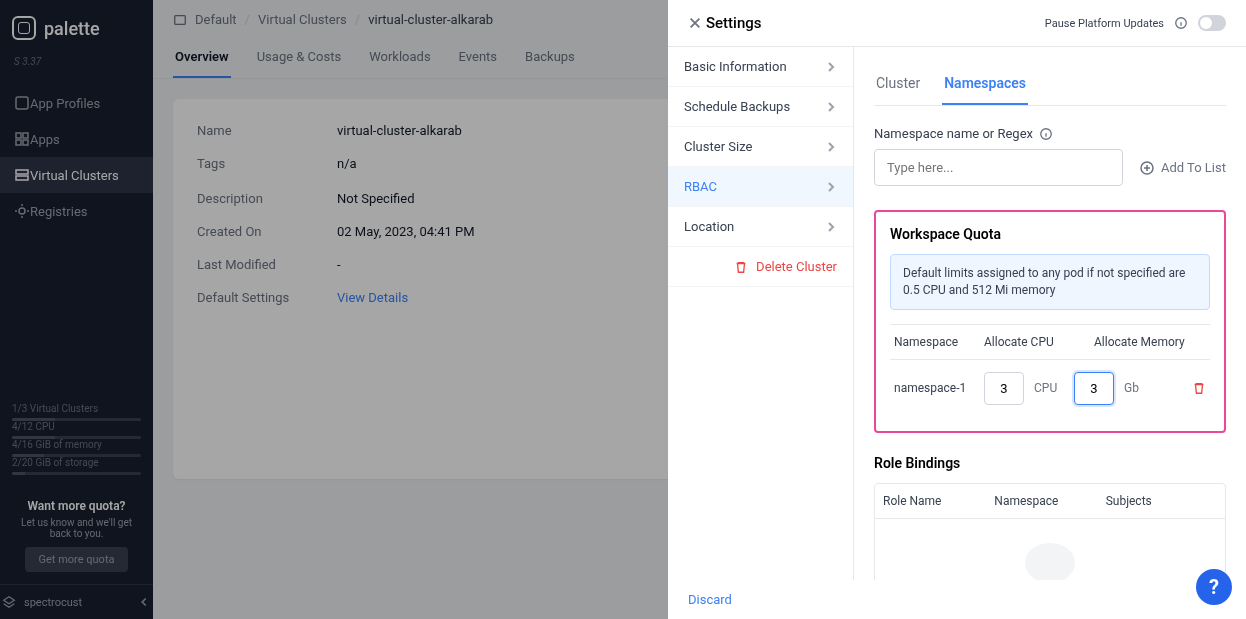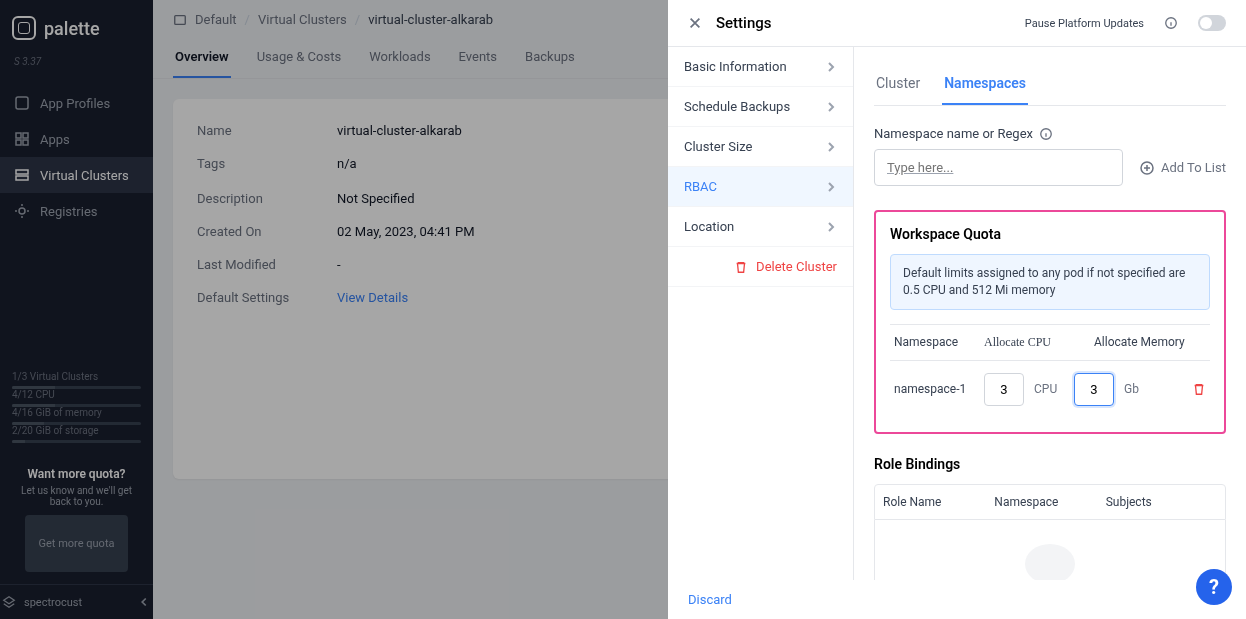--- a/index.html
+++ b/index.html
@@ -5,31 +5,31 @@
     * { margin: 0; padding: 0; box-sizing: border-box; font-family: -apple-system, BlinkMacSystemFont, 'Segoe UI', Roboto, sans-serif; }
     body { width: 1246px; height: 619px; overflow: hidden; background: #f5f5f5; position: relative; }
     
     .sidebar { position: absolute; left: 0; top: 0; width: 153px; height: 100%; background: #1a1f2e; color: #fff; display: flex; flex-direction: column; }
     .logo-area { padding: 16px 12px; display: flex; align-items: center; gap: 8px; }
     .logo-icon { width: 24px; height: 24px; border: 2px solid #fff; border-radius: 6px; position: relative; }
     .logo-icon::before { content: ''; position: absolute; top: 4px; left: 4px; width: 10px; height: 10px; border: 1.5px solid #fff; border-radius: 3px; }
     .logo-text { font-size: 18px; font-weight: 500; }
     .version { font-size: 10px; color: #6b7280; padding: 0 14px 10px; font-style: italic; }
     .nav-items { flex: 1; padding-top: 8px; }
-    .nav-item { padding: 10px 14px; display: flex; align-items: center; gap: 10px; font-size: 13px; color: #9ca3af; cursor: pointer; }
+    .nav-item { padding: 10px 14px; display: flex; align-items: center; font-size: 13px; color: #9ca3af; cursor: pointer; }
     .nav-item.active { background: #2d3548; color: #fff; }
     .nav-icon { width: 16px; height: 16px; }
     .quota-section { padding: 12px; font-size: 10px; color: #6b7280; }
     .quota-line { margin-bottom: 4px; }
     .quota-bar { height: 3px; background: #374151; border-radius: 2px; margin-top: 2px; overflow: hidden; }
     .quota-fill { height: 100%; background: #4b5563; }
     .want-quota { padding: 12px; text-align: center; }
     .want-quota-title { font-size: 12px; font-weight: 600; margin-bottom: 4px; }
     .want-quota-sub { font-size: 10px; color: #9ca3af; margin-bottom: 8px; }
-    .quota-btn { background: #374151; border: none; color: #9ca3af; padding: 22px 14px; border-radius: 4px; font-size: 11px; cursor: pointer; }
+    .quota-btn { background: #374151; border: none; color: #9ca3af; padding: 6px 14px; border-radius: 4px; font-size: 11px; cursor: pointer; }
     .sidebar-footer { padding: 10px 2px; display: flex; align-items: center; gap: 8px; border-top: 1px solid #2d3548; font-size: 11px; color: #9ca3af; }
     .footer-icon { width: 14px; height: 14px; }
     .chevron-left { margin-left: auto; }
     
     .main-area { position: absolute; left: 153px; top: 0; right: 0; height: 100%; background: #eff1f4; }
     .breadcrumb { padding: 12px 20px; display: flex; align-items: center; gap: 8px; font-size: 13px; color: #6b7280; }
     .bc-icon { width: 14px; height: 14px; }
     .bc-sep { color: #cbd5e1; }
     .bc-current { color: #374151; }
     .tabs-row { padding: 0 20px; display: flex; gap: 24px; border-bottom: 1px solid #e5e7eb; }
@@ -40,21 +40,21 @@
     .detail-row { display: flex; margin-bottom: 18px; font-size: 13px; }
     .detail-col { width: 50%; display: flex; }
     .detail-label { width: 140px; color: #6b7280; }
     .detail-value { color: #111827; }
     .status-pill { background: #10b981; color: #fff; padding: 2px 10px; border-radius: 10px; font-size: 11px; }
     .link-text { color: #3b82f6; cursor: pointer; }
     
     .overlay { position: absolute; left: 0; top: 0; right: 0; bottom: 0; background: rgba(0,0,0,0.35); }
     
     .drawer { position: absolute; right: 0; top: 0; width: 578px; height: 100%; background: #fff; display: flex; flex-direction: column; }
-    .drawer-header { padding: 14px 20px; display: flex; align-items: center; gap: 14px; border-bottom: 1px solid #e5e7eb; }
+    .drawer-header { padding: 14px 20px; display: flex; align-items: center; gap: 4px; border-bottom: 1px solid #e5e7eb; }
     .close-x { width: 14px; height: 14px; cursor: pointer; }
     .drawer-title { font-size: 15px; font-weight: 500; flex: 1; }
     .pause-text { font-size: 11px; color: #374151; margin-right: 6px; }
     .info-circle { width: 14px; height: 14px; color: #6b7280; }
     .toggle { width: 28px; height: 16px; background: #d1d5db; border-radius: 8px; position: relative; cursor: pointer; margin-left: 6px; }
     .toggle::after { content: ''; position: absolute; left: 2px; top: 2px; width: 12px; height: 12px; background: #fff; border-radius: 50%; }
     
     .drawer-body { display: flex; flex: 1; overflow: hidden; }
     .settings-nav { width: 186px; border-right: 1px solid #e5e7eb; }
     .settings-item { padding: 12px 16px; display: flex; align-items: center; justify-content: space-between; font-size: 13px; color: #374151; cursor: pointer; border-bottom: 1px solid #f3f4f6; }
@@ -63,30 +63,30 @@
     .chev-right { width: 12px; height: 12px; color: #9ca3af; }
     .trash-ic { width: 14px; height: 14px; }
     
     .settings-content { flex: 1; padding: 20px; overflow-y: auto; }
     .content-tabs { display: flex; gap: 20px; border-bottom: 1px solid #e5e7eb; margin-bottom: 20px; }
     .ctab { padding: 8px 2px 12px; font-size: 14px; color: #6b7280; cursor: pointer; border-bottom: 2px solid transparent; }
     .ctab.active { color: #3b82f6; font-weight: 600; border-bottom-color: #3b82f6; }
     
     .field-label { font-size: 13px; color: #374151; margin-bottom: 8px; display: flex; align-items: center; gap: 6px; }
     .field-row { display: flex; gap: 16px; align-items: center; margin-bottom: 24px; }
-    .text-input { flex: 1; padding: 10px 12px; border: 1px solid #d1d5db; border-radius: 4px; font-size: 13px; color: #9ca3af; text-decoration: underline; }
+    .text-input { flex: 1; padding: 10px 12px; border: 1px solid #d1d5db; border-radius: 4px; font-size: 13px; color: #9ca3af; }
     .add-list { display: flex; align-items: center; gap: 6px; font-size: 13px; color: #6b7280; cursor: pointer; }
     .plus-circle { width: 16px; height: 16px; }
     
     .quota-box { border: 2px solid #ec4899; border-radius: 4px; padding: 14px; margin-bottom: 22px; }
     .section-title { font-size: 14px; font-weight: 600; margin-bottom: 12px; }
     .info-banner { background: #eff6ff; border: 1px solid #bfdbfe; border-radius: 4px; padding: 10px 12px; font-size: 12px; color: #374151; margin-bottom: 14px; line-height: 1.4; }
     .quota-header { display: flex; font-size: 12px; color: #374151; padding: 10px 4px; border-top: 1px solid #e5e7eb; border-bottom: 1px solid #e5e7eb; }
     .qh-ns { width: 90px; }
-    .qh-cpu { width: 110px; font-family: Liberation Serif, serif; }
+    .qh-cpu { width: 110px; }
     .qh-mem { width: 110px; }
     .quota-row { display: flex; align-items: center; padding: 12px 4px; gap: 10px; }
     .ns-name { width: 80px; font-size: 12px; color: #374151; word-break: break-word; }
     .num-input { width: 40px; padding: 8px; border: 1px solid #d1d5db; border-radius: 4px; text-align: center; font-size: 13px; }
     .num-input.focus { border: 1px solid #3b82f6; box-shadow: 0 0 0 2px rgba(59,130,246,0.2); }
     .unit { font-size: 12px; color: #6b7280; width: 30px; }
     .del-icon { width: 14px; height: 14px; color: #ef4444; cursor: pointer; margin-left: auto; }
     
     .rb-header { display: flex; font-size: 12px; color: #374151; padding: 10px 8px; border: 1px solid #e5e7eb; border-radius: 4px 4px 0 0; }
     .rb-col { flex: 1; }

